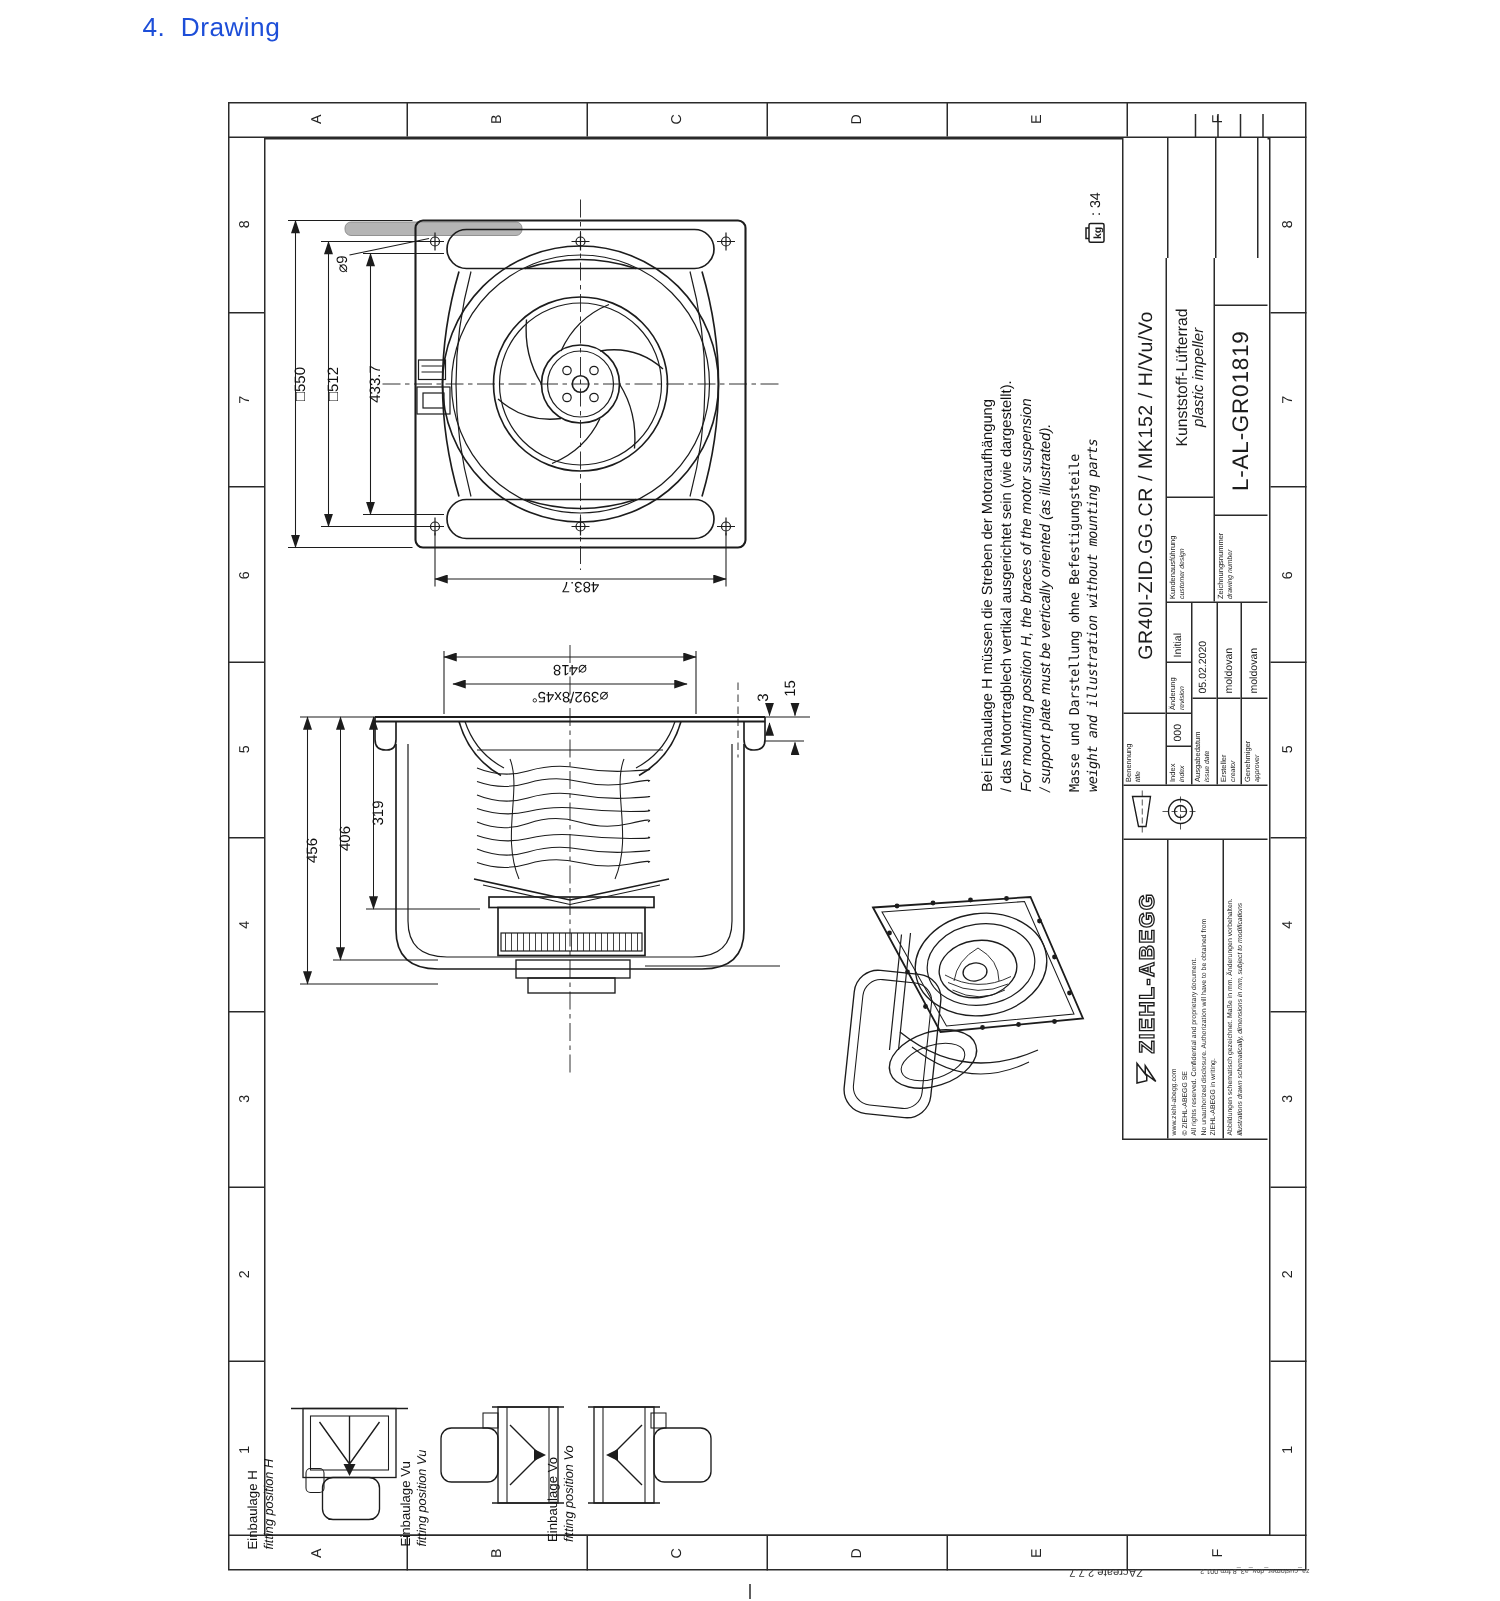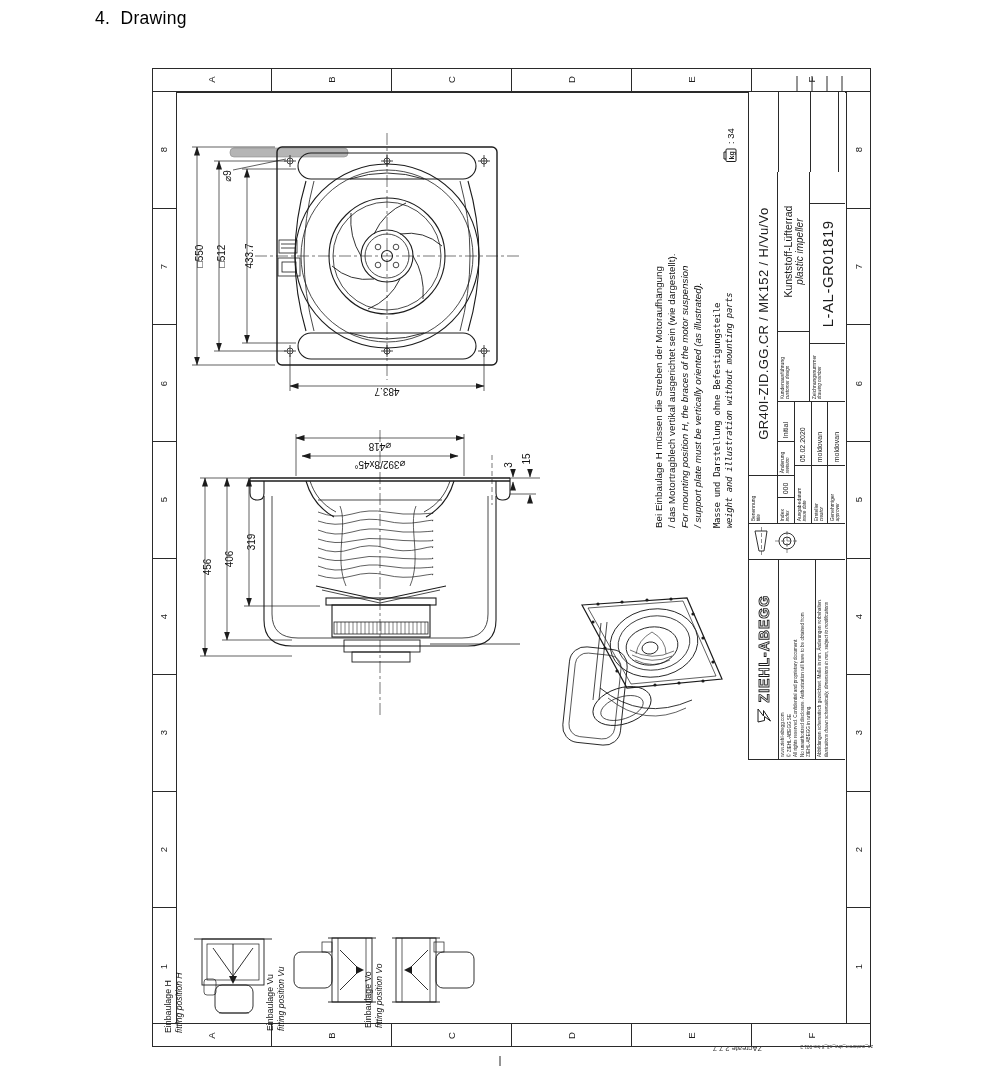--- a/index.html
+++ b/index.html
@@ -1,19 +1,19 @@
 <!DOCTYPE html>
 <html><head>
 <meta charset="utf-8">
 <style>
   html,body{margin:0;padding:0;background:#fff;}
   body{width:1000px;height:1067px;position:relative;font-family:"Liberation Sans",sans-serif;color:#1c1c1c;overflow:hidden;}
   *{box-sizing:border-box;}
   .abs{position:absolute;}
-  #heading{position:absolute;left:95px;top:8px;font-size:17.5px;color:#000000;letter-spacing:.3px;}
+  #heading{position:absolute;left:95px;top:8px;font-size:17.5px;color:#1d4ed8;letter-spacing:.3px;}
   
   .frameline{position:absolute;border:1.2px solid #2a2a2a;}
   .inner{border-width:1.5px;}
   .strip{position:absolute;display:flex;}
   .strip .cell{flex:1;display:flex;align-items:center;justify-content:center;overflow:hidden;}
   .strip.h .cell{border-right:1px solid #2a2a2a;}
   .strip.h .cell:last-child{border-right:none;}
   .strip.v{flex-direction:column;}
   .strip.v .cell{border-bottom:1px solid #2a2a2a;}
   .strip.v .cell:last-child{border-bottom:none;}

